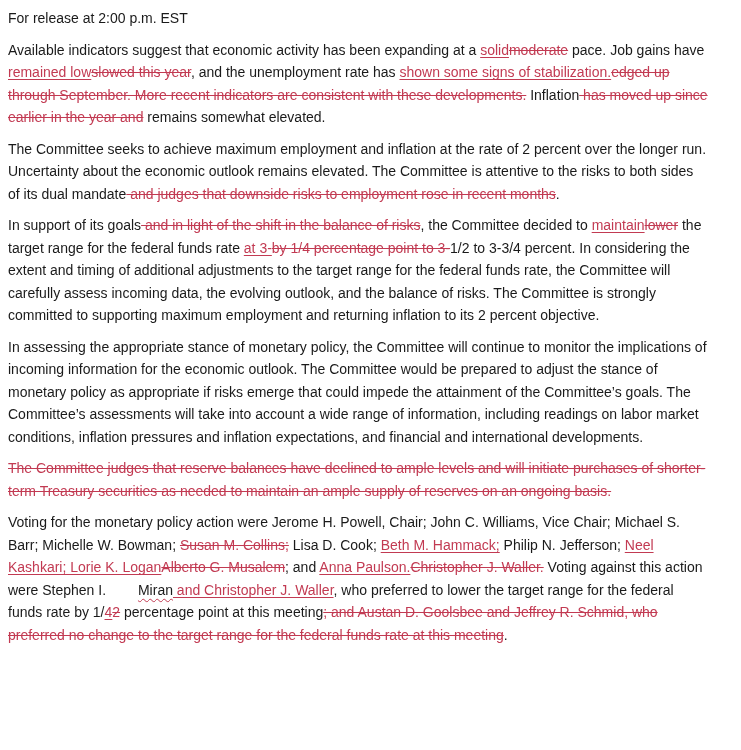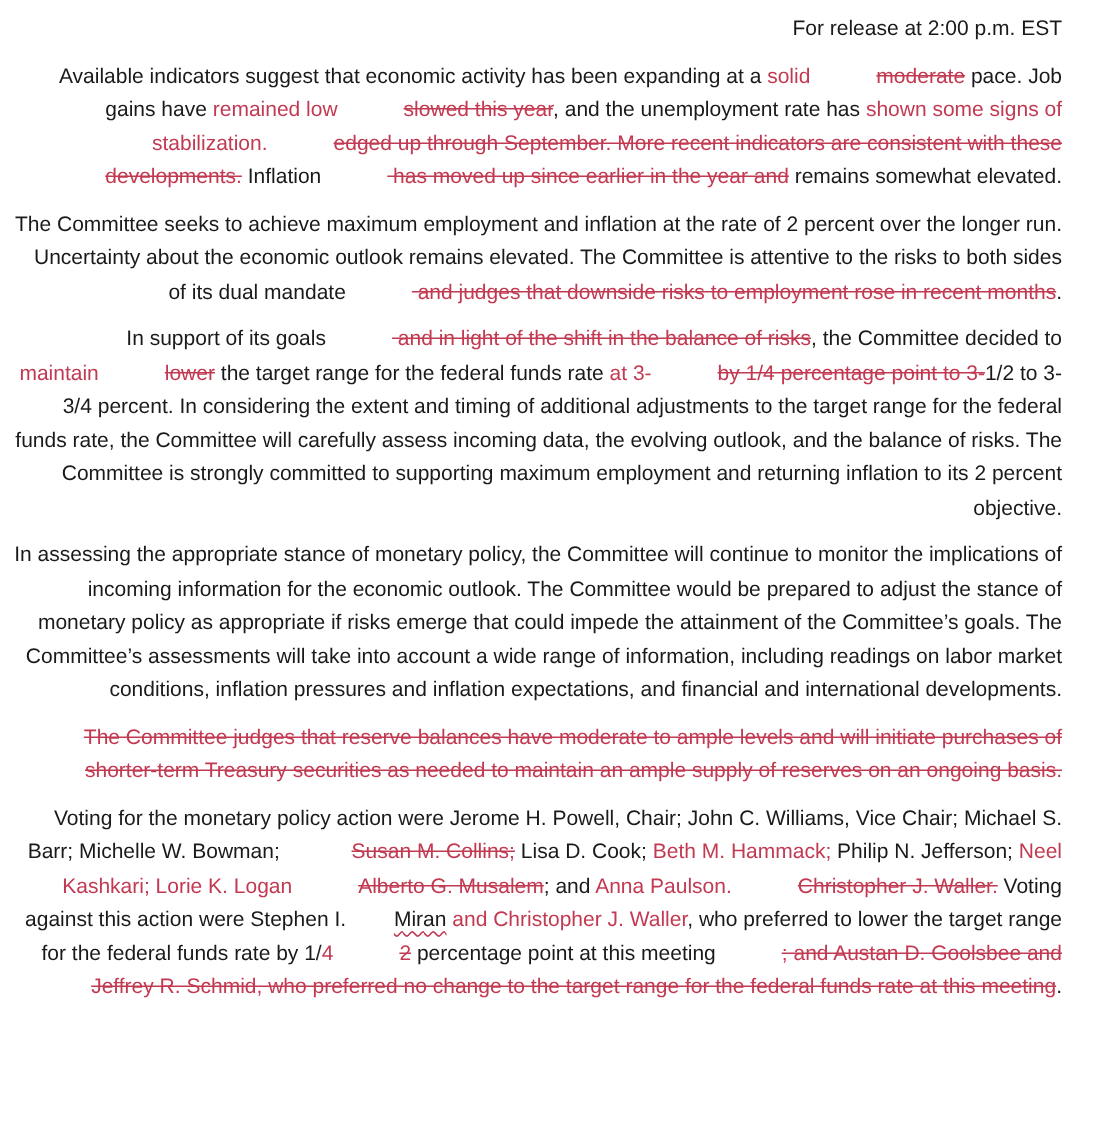--- a/index.html
+++ b/index.html
@@ -8,35 +8,34 @@
     width: 717px;
     height: 750px;
     box-sizing: border-box;
     background: var(--bg);
     padding: 7px 9px 0 8px;
     font-family: "Liberation Sans", sans-serif;
     font-size: 14px;
     line-height: 22.5px;
     color: var(--ink);
     overflow: hidden;
-    text-align: right;
   }
   .para { margin: 0 0 9px 0; }
   .run { color: var(--ink); }
   .ins {
     color: var(--rev);
+    text-decoration: underline;
     text-decoration-thickness: 1px;
     text-underline-offset: 2px;
     text-decoration-skip-ink: none;
   }
   .del {
     color: var(--rev);
     text-decoration: line-through;
     text-decoration-thickness: 1px;
-    margin-left: 44px;
   }
   .spell {
     color: var(--ink);
     text-decoration: underline;
     text-decoration-style: wavy;
     text-decoration-color: var(--rev);
     text-decoration-thickness: 1px;
     text-underline-offset: 3px;
     text-decoration-skip-ink: none;
     margin-left: 28px;
@@ -45,16 +44,16 @@
 </head>
 <body>
 
 <div class="page">
   <div>
       <p class="para"><span class="run">For release at 2:00 p.m. EST</span></p>
       <p class="para"><span class="run">Available indicators suggest that economic activity has been expanding at a </span><span class="ins">solid</span><span class="del">moderate</span><span class="run"> pace. Job gains have </span><span class="ins">remained low</span><span class="del">slowed this year</span><span class="run">, and the unemployment rate has </span><span class="ins">shown some signs of stabilization.</span><span class="del">edged up through September. More recent indicators are consistent with these developments.</span><span class="run"> Inflation</span><span class="del"> has moved up since earlier in the year and</span><span class="run"> remains somewhat elevated.</span></p>
       <p class="para"><span class="run">The Committee seeks to achieve maximum employment and inflation at the rate of 2 percent over the longer run. Uncertainty about the economic outlook remains elevated. The Committee is attentive to the risks to both sides of its dual mandate</span><span class="del"> and judges that downside risks to employment rose in recent months</span><span class="run">.</span></p>
       <p class="para"><span class="run">In support of its goals</span><span class="del"> and in light of the shift in the balance of risks</span><span class="run">, the Committee decided to </span><span class="ins">maintain</span><span class="del">lower</span><span class="run"> the target range for the federal funds rate </span><span class="ins">at 3-</span><span class="del">by 1/4 percentage point to 3-</span><span class="run">1/2 to 3-3/4 percent. In considering the extent and timing of additional adjustments to the target range for the federal funds rate, the Committee will carefully assess incoming data, the evolving outlook, and the balance of risks. The Committee is strongly committed to supporting maximum employment and returning inflation to its 2 percent objective.</span></p>
       <p class="para"><span class="run">In assessing the appropriate stance of monetary policy, the Committee will continue to monitor the implications of incoming information for the economic outlook. The Committee would be prepared to adjust the stance of monetary policy as appropriate if risks emerge that could impede the attainment of the Committee’s goals. The Committee’s assessments will take into account a wide range of information, including readings on labor market conditions, inflation pressures and inflation expectations, and financial and international developments.</span></p>
-      <p class="para"><span class="del">The Committee judges that reserve balances have moderate to ample levels and will initiate purchases of shorter-term Treasury securities as needed to maintain an ample supply of reserves on an ongoing basis.</span></p>
+      <p class="para"><span class="del">The Committee judges that reserve balances have declined to ample levels and will initiate purchases of shorter-term Treasury securities as needed to maintain an ample supply of reserves on an ongoing basis.</span></p>
       <p class="para"><span class="run">Voting for the monetary policy action were Jerome H. Powell, Chair; John C. Williams, Vice Chair; Michael S. Barr; Michelle W. Bowman; </span><span class="del">Susan M. Collins;</span><span class="run"> Lisa D. Cook; </span><span class="ins">Beth M. Hammack;</span><span class="run"> Philip N. Jefferson; </span><span class="ins">Neel Kashkari; Lorie K. Logan</span><span class="del">Alberto G. Musalem</span><span class="run">; and </span><span class="ins">Anna Paulson.</span><span class="del">Christopher J. Waller.</span><span class="run"> Voting against this action were Stephen I. </span><span class="spell">Miran</span><span class="ins"> and Christopher J. Waller</span><span class="run">, who preferred to lower the target range for the federal funds rate by 1/</span><span class="ins">4</span><span class="del">2</span><span class="run"> percentage point at this meeting</span><span class="del">; and Austan D. Goolsbee and Jeffrey R. Schmid, who preferred no change to the target range for the federal funds rate at this meeting</span><span class="run">.</span></p>
     </div>
 </div>
 
 </body></html>

